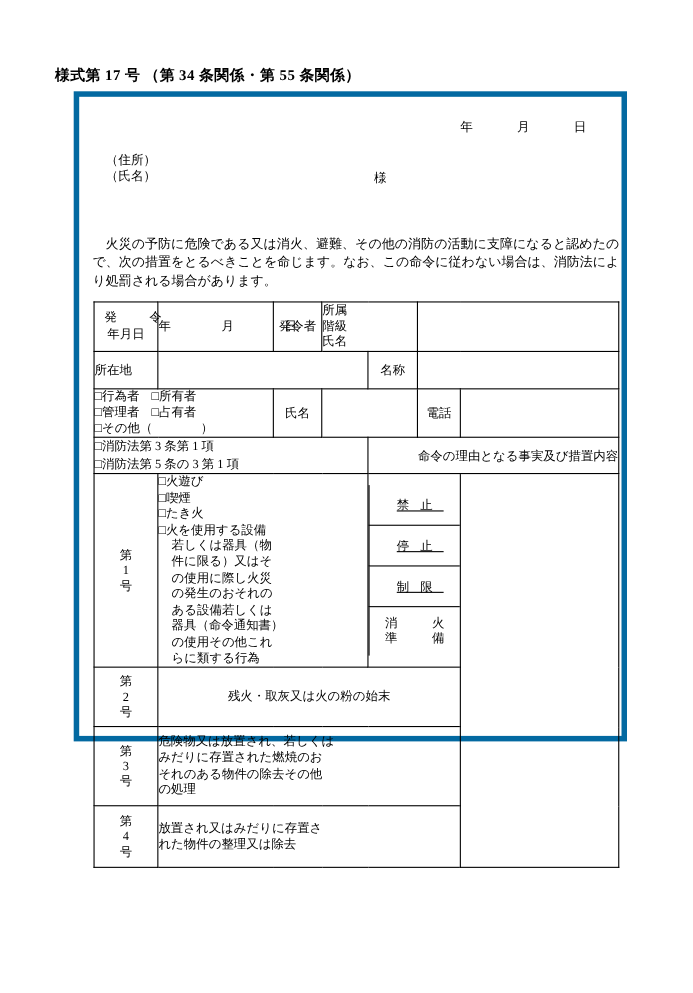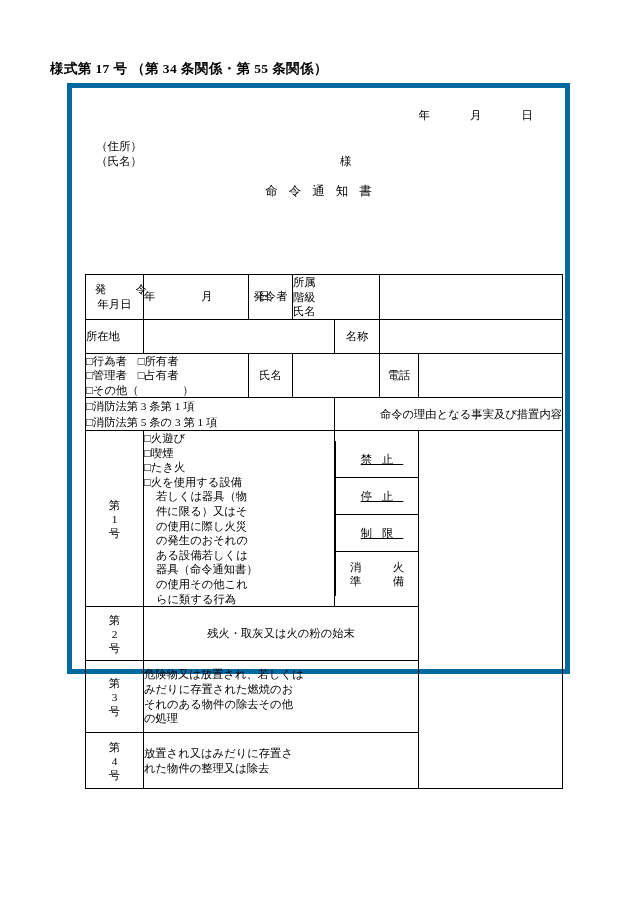--- a/index.html
+++ b/index.html
@@ -219,22 +219,22 @@
   <div class="date-line">
     <span>年</span><span class="sp"></span><span>月</span><span class="sp"></span><span>日</span>
   </div>
 
   <div class="addressee">
     <div class="addressee-line">（住所）</div>
     <div class="addressee-line">（氏名）</div>
   </div>
   <div class="sama">様</div>
 
-  <div class="doc-title">命令通知書</div>
-
+
+  <div class="body-text">火災の予防に危険である又は消火、避難、その他の消防の活動に支障になると認めたので、次の措置をとるべきことを命じます。なお、この命令に従わない場合は、消防法により処罰される場合があります。</div>
 
   <table class="main-table">
     <colgroup>
       <col style="width:58px">
       <col style="width:105px">
       <col style="width:44px">
       <col style="width:42px">
       <col style="width:45px">
       <col style="width:39px">
       <col style="width:144px">

